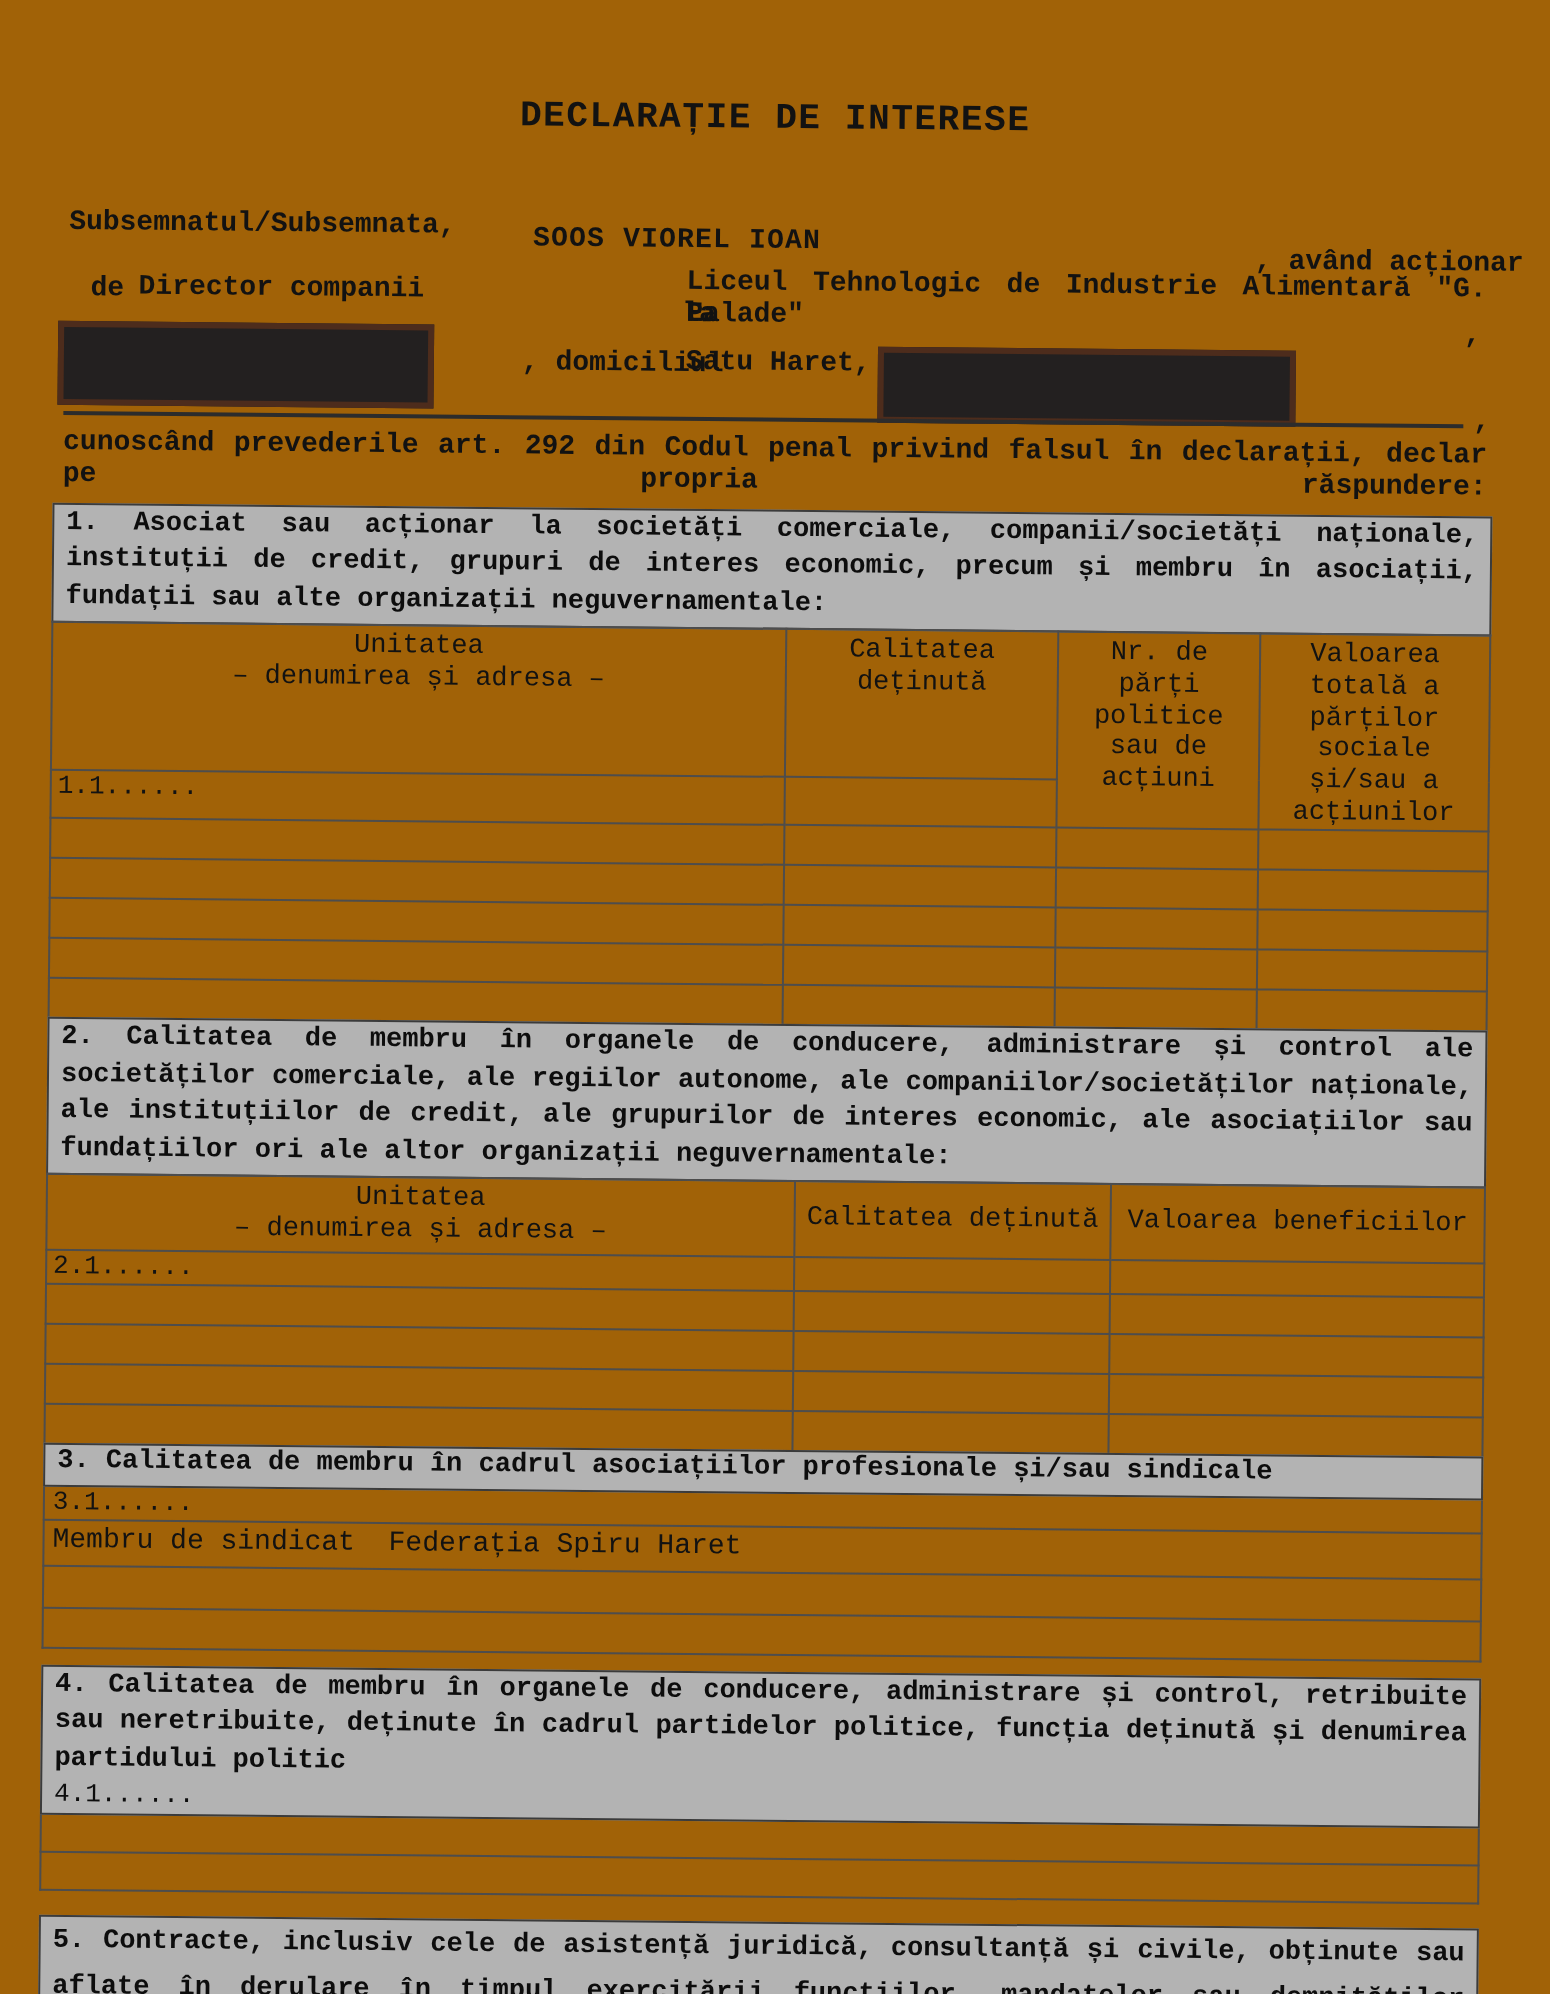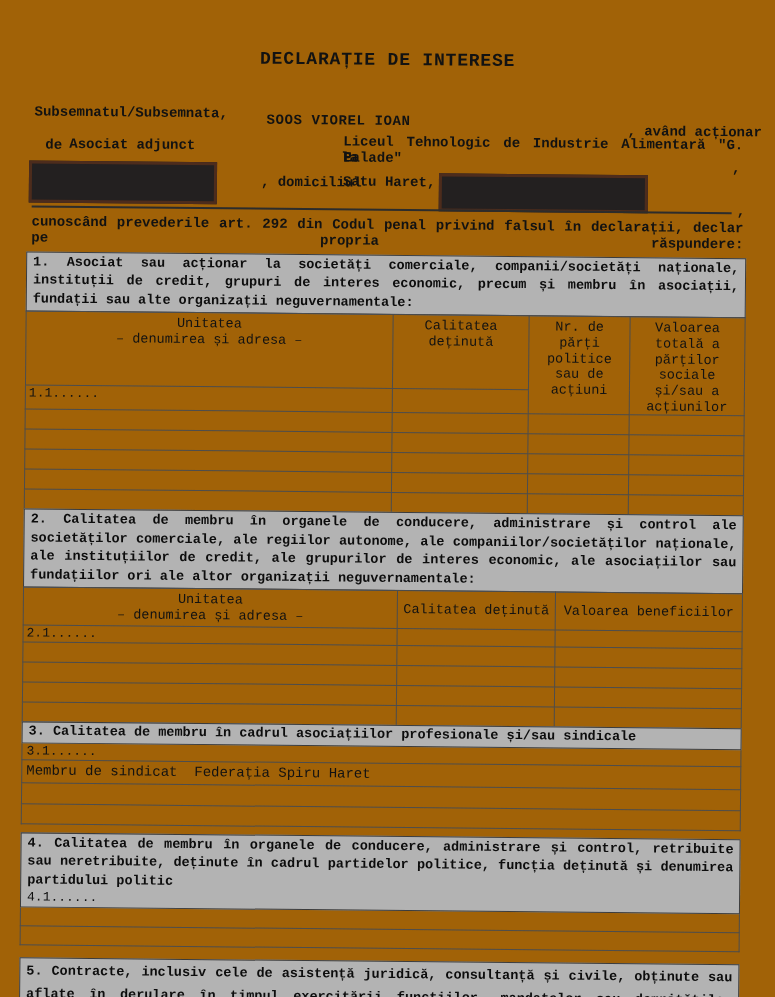--- a/index.html
+++ b/index.html
@@ -47,21 +47,21 @@
 <div class="page">
   <div class="rot">
 
     <div class="title">DECLARAȚIE DE INTERESE</div>
 
     <span class="h b" style="left:35px;top:104px">Subsemnatul/Subsemnata,</span>
     <span class="h b" style="left:267px;top:110px;letter-spacing:.6px">SOOS VIOREL IOAN</span>
     <span class="h b" style="left:628px;top:118px">, având acționar</span>
 
     <span class="h b" style="left:46px;top:137px">de</span>
-    <span class="h b" style="left:70px;top:136px">Asociat adjunct</span>
+    <span class="h b" style="left:70px;top:136px">Director companii</span>
     <span class="h b justline" style="left:344px;top:131px;width:400px">Liceul Tehnologic de Industrie Alimentară "G. E.</span>
     <span class="h b" style="left:342px;top:147px">la</span>
     <span class="h b" style="left:344px;top:147px">Palade"</span>
     <span class="h b" style="left:733px;top:154px">,</span>
 
     <div class="redact" style="left:30px;top:161px;width:182px;height:36px"></div>
     <span class="h b" style="left:262px;top:172px">, domiciliul</span>
     <span class="h b" style="left:344px;top:171px">Satu Haret,</span>
     <div class="redact" style="left:440px;top:170px;width:203px;height:32px"></div>
 

